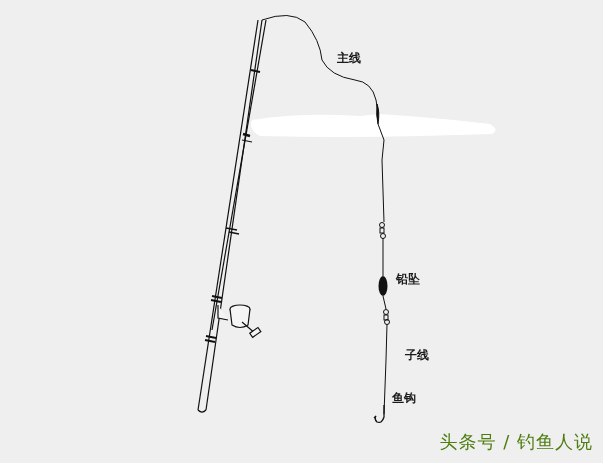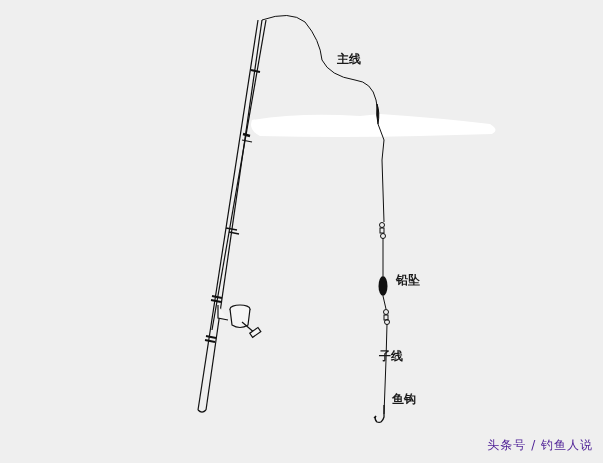--- a/index.html
+++ b/index.html
@@ -5,33 +5,33 @@
     html, body { margin: 0; padding: 0; }
     body {
       width: 603px; height: 463px; overflow: hidden;
       background: #efefef;
       font-family: "DejaVu Sans", sans-serif;
       position: relative;
     }
     #stage { position: absolute; left: 0; top: 0; width: 603px; height: 463px; }
     .label {
       position: absolute;
-      font-family: Liberation Serif, serif;
+      font-family: Liberation Mono, monospace;
       font-size: 12px;
       font-weight: bold;
       color: #1a1a1a;
       line-height: 1;
       white-space: nowrap;
     }
     .watermark {
       position: absolute;
       right: 10px; bottom: 9px;
       font-family: "DejaVu Sans", sans-serif;
-      font-size: 12px;
-      color: #4c1d95;
+      font-size: 18px;
+      color: #4d7c0f;
       letter-spacing: 1px;
       white-space: nowrap;
     }
   </style>
 </head>
 <body>
 
 <svg id="stage" viewBox="0 0 603 463" xmlns="http://www.w3.org/2000/svg">
 
   <path d="M252 120 Q300 112 360 116 L380 114 Q440 118 490 124 Q500 130 492 134 L420 136 Q340 138 260 136 Q248 130 252 120 Z" fill="#ffffff" stroke="none"></path>
@@ -83,16 +83,16 @@
     <circle cx="387" cy="322" r="2.5"></circle>
   </g>
 
   <path fill="none" stroke="#111" stroke-width="1" d="M387 324 L386 360 L384 414"></path>
 
   <path fill="none" stroke="#111" stroke-width="1.3" d="M384 405 L384 417 Q382 424 377 422 Q374 419 376 416 L374 418"></path>
 </svg>
 
 <span class="label" style="left:337px; top:53px;">主线</span>
 <span class="label" style="left:396px; top:274px;">铅坠</span>
-<span class="label" style="left:379px; top:350px;">子线</span>
+<span class="label" style="left:405px; top:350px;">子线</span>
 <span class="label" style="left:392px; top:393px;">鱼钩</span>
 
 <div class="watermark">头条号 / 钓鱼人说</div>
 
 </body></html>

